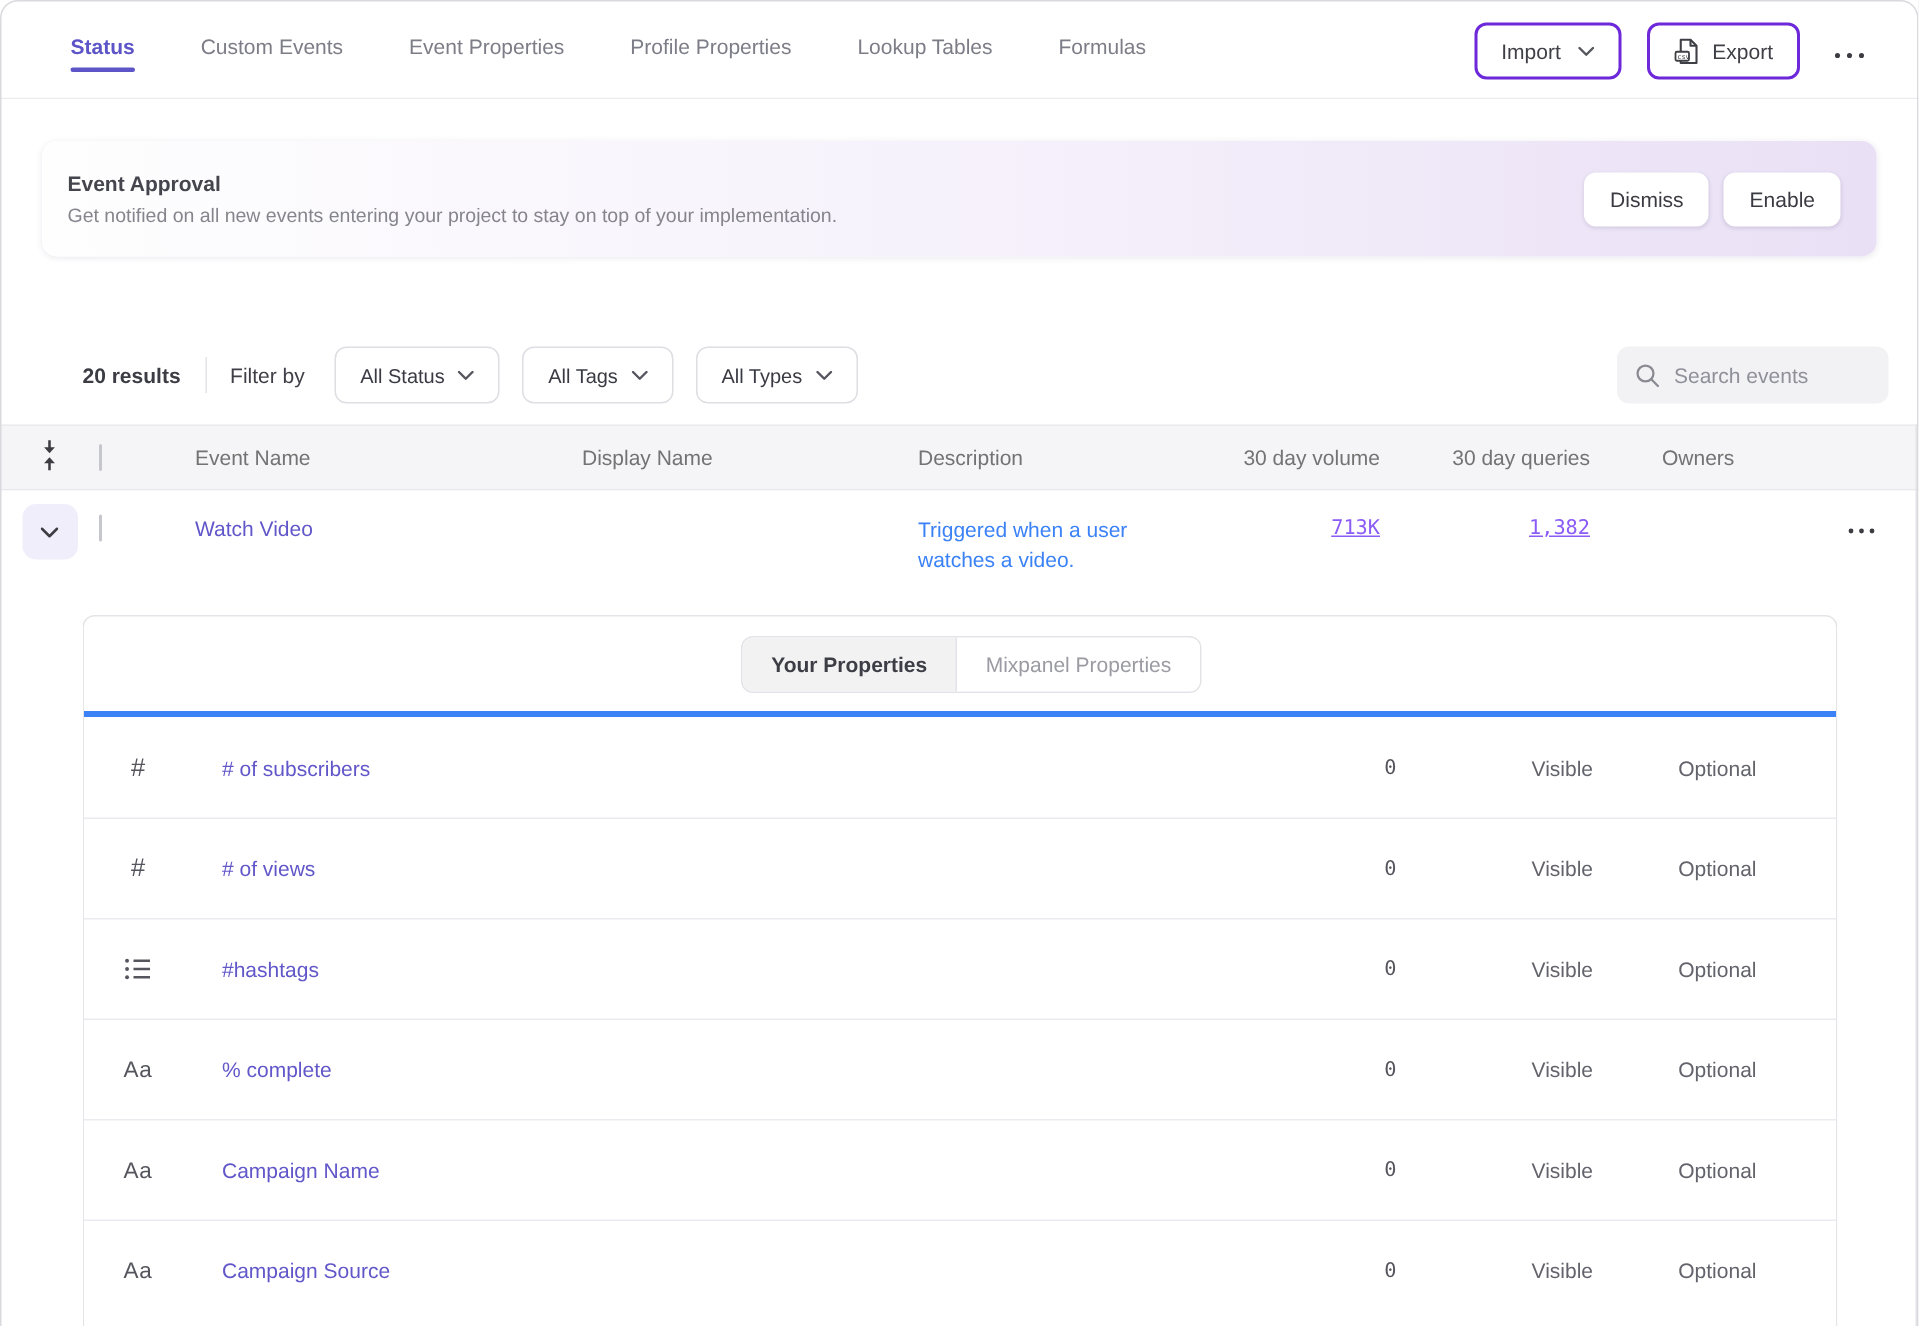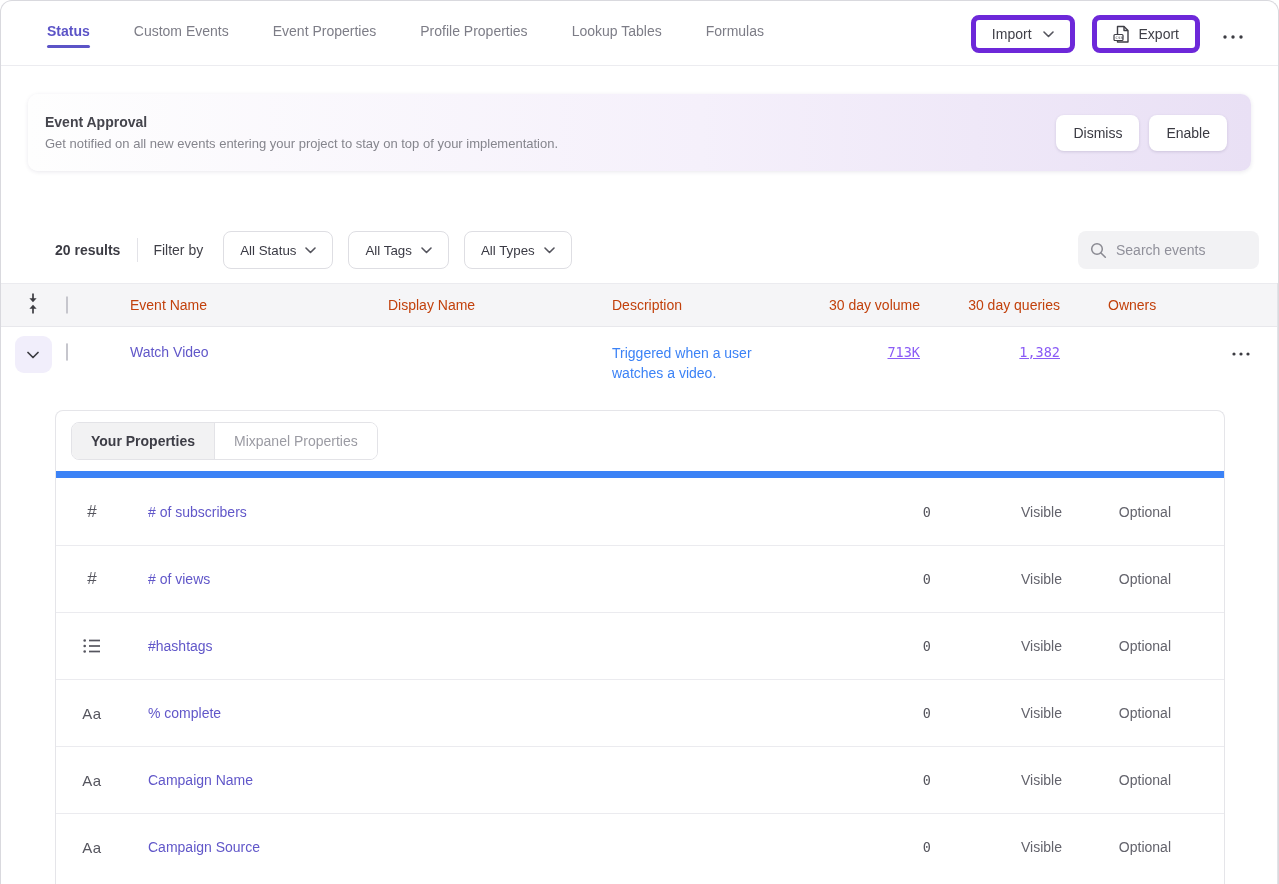--- a/index.html
+++ b/index.html
@@ -13,21 +13,21 @@
   .topnav { position:absolute; top:0; left:0; right:0; height:66px; background:#fff;
     border-bottom:1px solid #ececf0; display:flex; align-items:flex-start; z-index:10; border-radius:12px 12px 0 0;}
   .tabs { display:flex; gap:44px; padding-left:47px; }
   .tab { padding-top:23px; color:#7d7d87; cursor:pointer; font-size:14px; }
   .tab .tlabel { display:block; }
   .tab .bar { display:block; height:3px; border-radius:3px; margin-top:6px; background:transparent; }
   .tab.active { color:#5c54c7; font-weight:700; }
   .tab.active .bar { background:#5c54c7; }
   .nav-actions { position:absolute; right:30px; top:15px; display:flex; align-items:center; gap:17px; }
   .btn { display:inline-flex; align-items:center; gap:9px; height:38px; padding:0 16px;
-    background:#fff; border:5px solid #6d28d9; border-radius:8px; font-size:14px; color:#3f3f47;
+    background:#fff; border:2px solid #6d28d9; border-radius:8px; font-size:14px; color:#3f3f47;
     cursor:pointer; font-weight:500; }
   .btn .chev { margin-left:2px; }
   .more-btn { border:none; background:none; padding:4px 6px; cursor:pointer; }
 
   
   .banner { position:absolute; left:28px; right:28px; top:94px; height:77px; border-radius:10px;
     background:linear-gradient(90deg,#fefefe 0%, #f5f0fb 55%, #e9e0f5 100%);
     box-shadow:0 1px 4px rgba(40,30,80,0.10); display:flex; align-items:center; z-index:6; }
   .banner-text { margin-left:17px; }
   .banner-title { font-weight:700; font-size:14px; color:#45454d; margin-bottom:6px; }
@@ -47,42 +47,42 @@
   .pill:first-of-type { margin-left:20px; }
   .search-box { position:absolute; right:20px; top:0; width:181px; height:38px; background:#f2f2f4;
     border-radius:8px; display:flex; align-items:center; padding-left:12px; gap:9px; }
   .search-box input { border:none; background:transparent; outline:none; font-size:14px; color:#3f3f47;
     font-family:inherit; width:130px; }
   .search-box input::placeholder { color:#90909a; }
 
   
   .grid { display:grid; grid-template-columns:66px 64px 258px 224px 191px 117px 140px 1fr 76px; }
   .thead { position:absolute; top:283px; left:0; right:0; height:44px; background:#f5f5f7;
-    border-top:1px solid #ebebef; border-bottom:1px solid #e8e8ec; color:#c2410c; align-items:center; }
+    border-top:1px solid #ebebef; border-bottom:1px solid #e8e8ec; color:#737373; align-items:center; }
   .thead .cell { font-size:14px; }
   .c-right { text-align:right; }
   .owners-cell { padding-left:48px; }
   .collapse-cell { display:flex; justify-content:center; }
   .cb { width:18px; height:18px; border:1.5px solid #c6c6cd; border-radius:4px; background:#fff; cursor:pointer; }
 
   .erow { position:absolute; top:327px; left:0; right:0; height:68px; align-items:start; background:#fff; }
   .erow .cell { padding-top:17px; }
   .expander-cell { padding-top:9px !important; display:flex; justify-content:center; }
   .expander { width:37px; height:37px; border-radius:9px; background:#f1eefb; border:none; cursor:pointer;
     display:flex; align-items:center; justify-content:center; }
   .link { color:#6157c9; cursor:pointer; }
   .desc { color:#3b82f6; line-height:20px; max-width:166px; padding-top:16px !important; }
   .mono { font-family:"DejaVu Sans Mono", monospace; font-size:13.5px; color:#8b5cf6;text-decoration:underline; }
   .actions-cell { display:flex; justify-content:center; padding-top:13px !important; }
   .dots-btn { background:none; border:none; cursor:pointer; padding:4px; }
 
   
   .panel { position:absolute; top:410px; left:55px; width:1170px; bottom:-2px; background:#fff;
     border:1px solid #e5e5e9; border-bottom:none; border-radius:8px 8px 0 0; z-index:4; }
-  .panel-tabs-row { height:67px; border-bottom:7px solid #3b82f6; display:flex; align-items:center; padding-left:15px; }
+  .panel-tabs-row { height:67px; border-bottom:4px solid #3b82f6; display:flex; align-items:center; padding-left:15px;justify-content:center; }
   .seg { display:flex; border:1px solid #e3e3e7; border-radius:8px; overflow:hidden; height:38px; }
   .seg-item { display:flex; align-items:center; padding:0 19px; font-size:14px; cursor:pointer;
     background:#fff; color:#9b9ba3; font-weight:500; }
   .seg-item.active { background:#f2f2f3; color:#3d3d46; font-weight:700; border-right:1px solid #e3e3e7; }
   .prow { display:grid; grid-template-columns:72px 1fr 140px 131px 109px; padding-right:53px;
     height:67px; align-items:center; }
   .prow + .prow { border-top:1px solid #ebebef; }
   .type-icon { display:flex; justify-content:center; color:#55555e; }
   .glyph-number { font-size:17px; font-weight:500; }
   .glyph-text { font-size:15px; font-weight:500; letter-spacing:0.5px; }

